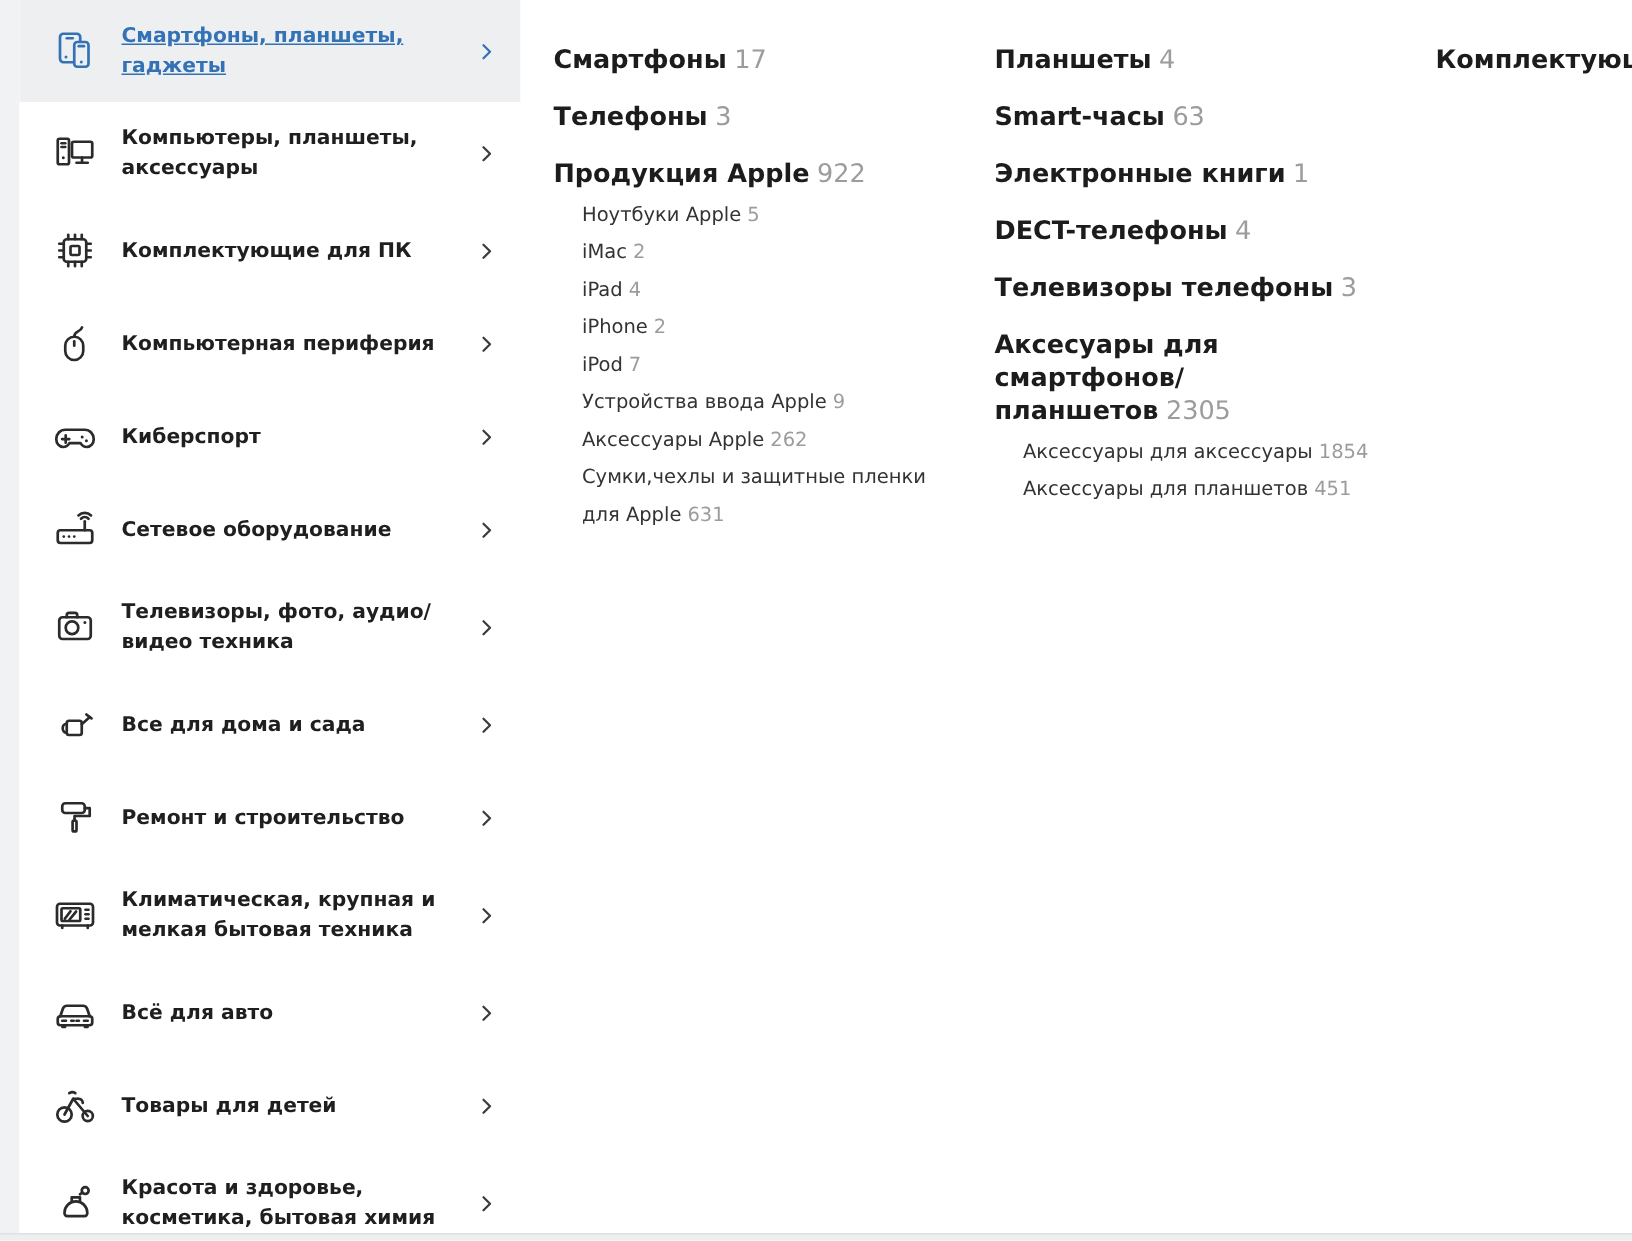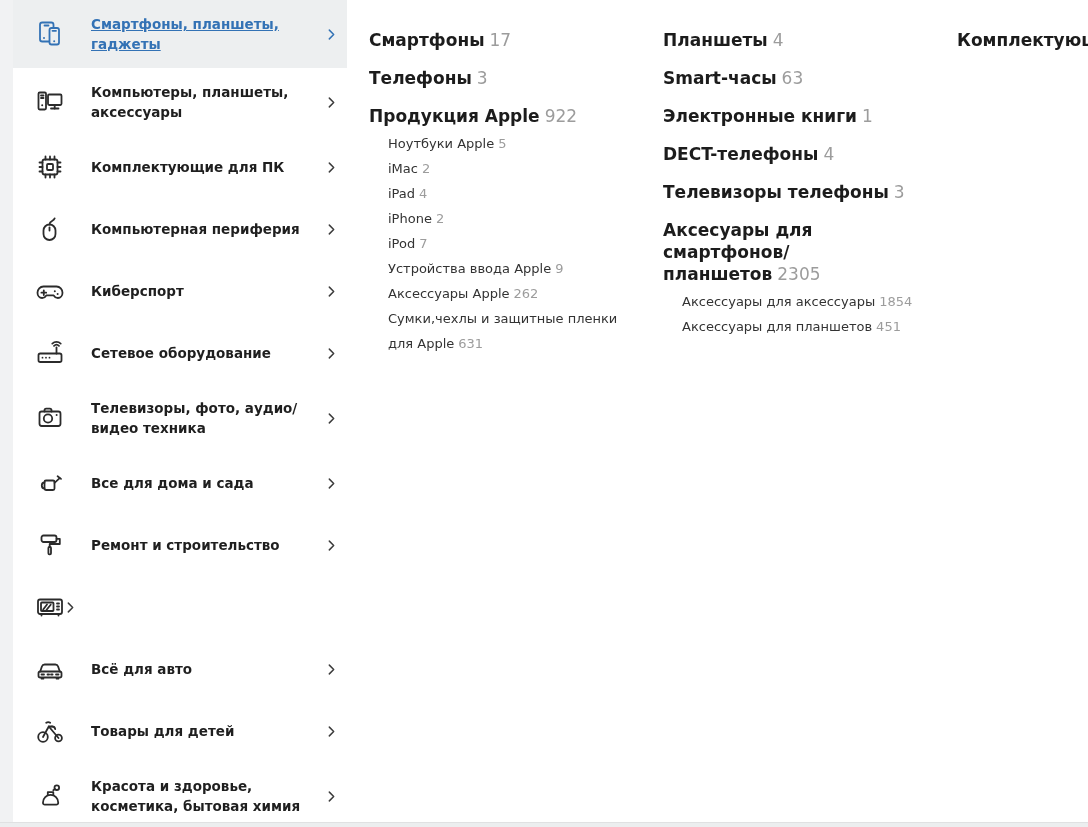--- a/index.html
+++ b/index.html
@@ -31,21 +31,21 @@
     color: #2b2b2b;
   }
   .menu-item .icon svg { width: 34px; height: 34px; display: block; }
   .menu-item .icon svg * {
     fill: none; stroke: currentColor; stroke-width: 1.8;
     stroke-linecap: round; stroke-linejoin: round;
   }
   .menu-item .icon svg .fill { fill: currentColor; stroke: none; }
   .menu-item .icon svg .mask { fill: #ffffff; }
   .menu-item .label {
-    flex: 1 1 auto; margin-left: 24px; margin-right: 8px;
+    flex: 1 1 auto; margin-left: 14px; margin-right: 8px;
     font-size: 13.5px; font-weight: 700; line-height: 20px;
     max-width: 232px;
   }
   .menu-item .chev { flex: 0 0 auto; color: #3c3c3c; display: flex; }
   .menu-item.active { background: #edeff0; }
   .menu-item.active .icon, .menu-item.active .chev { color: #3372b5; }
   .menu-item.active .icon svg .mask { fill: #edeff0; }
   .menu-item.active .label { color: #3372b5; text-decoration: underline; }
 
   
@@ -246,20 +246,21 @@
               <rect x="5" y="9.5" width="24" height="14.5" rx="2"></rect>
               <rect x="8" y="12.5" width="12.5" height="8.5" rx="0.8"></rect>
               <path d="M10.2 19.5l3.8-5M13.4 20l4.3-5.3"></path>
               <line x1="24" y1="13.5" x2="26" y2="13.5"></line>
               <line x1="24" y1="16.5" x2="26" y2="16.5"></line>
               <line x1="24" y1="19.5" x2="26" y2="19.5"></line>
               <line x1="8.5" y1="24" x2="8.5" y2="25.6"></line>
               <line x1="25.5" y1="24" x2="25.5" y2="25.6"></line>
             </svg>
         </span>
+        <span class="label">Климатическая, крупная и мелкая бытовая техника</span>
         <span class="chev">
             <svg width="7" height="11" viewBox="0 0 8 12">
               <path d="M1.5 1l5 5-5 5" fill="none" stroke="currentColor" stroke-width="1.7" stroke-linecap="round" stroke-linejoin="round"></path>
             </svg>
           </span>
       </a>
 
       <a class="menu-item">
         <span class="icon">
           <svg viewBox="0 0 34 34">

